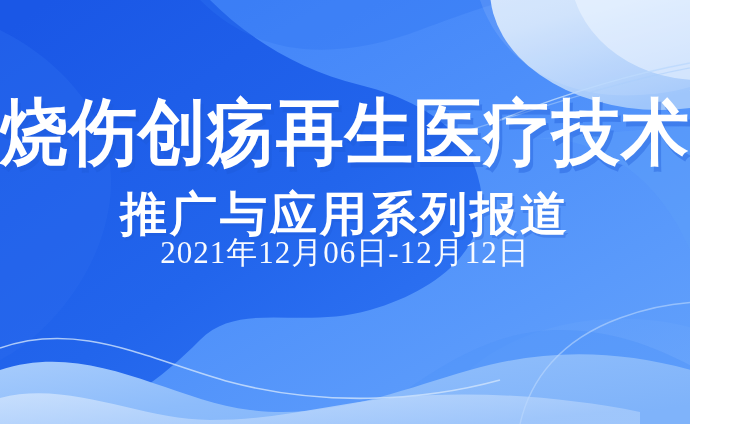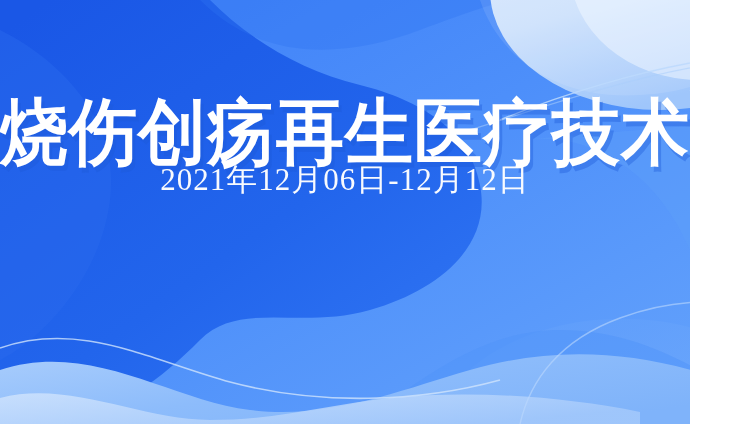--- a/index.html
+++ b/index.html
@@ -135,16 +135,17 @@
 
     <path d="M 500,120 C 560,95 640,70 720,58 C 740,55 752,54 760,54" fill="none" stroke="#bcd9fd" stroke-width="1.5" opacity="0.85"></path>
 
     <path d="M 470,130 C 540,108 620,80 700,66" fill="none" stroke="#a9cdfc" stroke-width="1.1" opacity="0.55"></path>
 
     <path d="M 690,90 C 720,130 730,190 715,250" fill="none" stroke="#c7dffd" stroke-width="1.2" opacity="0.5"></path>
   </svg>
 
   <div class="text-stack">
     <div class="title-main">烧伤创疡再生医疗技术</div>
+    <div class="title-sub">推广与应用系列报道</div>
     <div class="date-line">2021年12月06日-12月12日</div>
   </div>
 
 </div>
 
 </body></html>

